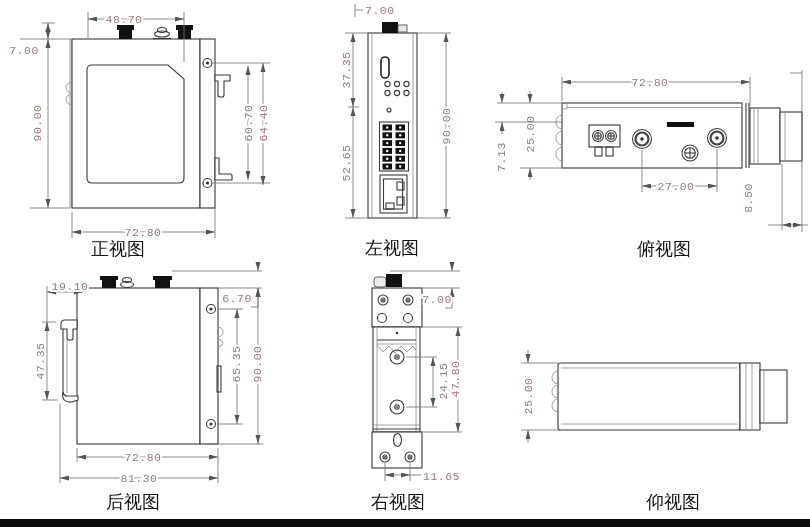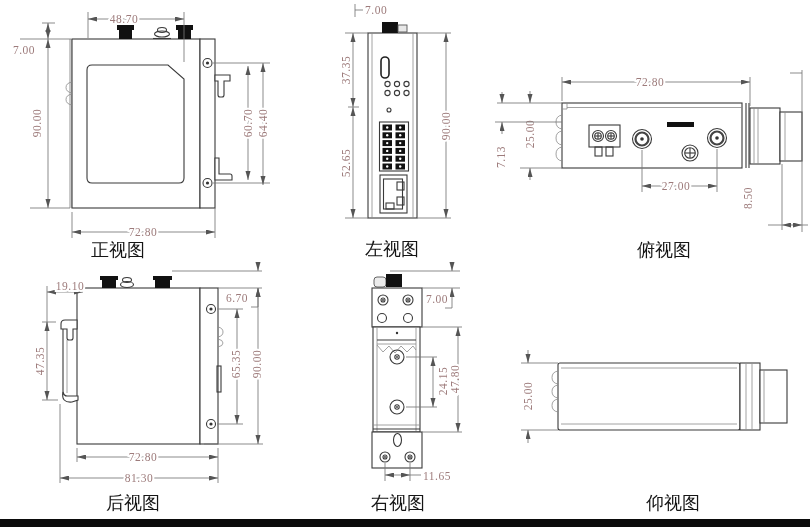--- a/index.html
+++ b/index.html
@@ -1,17 +1,17 @@
 <!DOCTYPE html>
 <html><head>
 <meta charset="utf-8">
 <style>
   html,body { margin:0; padding:0; background:#fff; }
   #stage { position:relative; width:810px; height:527px; background:#fff; overflow:hidden;
-           font-family:Liberation Serif, serif; }
+           font-family:Liberation Mono, monospace; }
   svg { display:block; }
   .ln   { stroke:#3a3a3a; stroke-width:1.1; fill:none; }
   .lnf  { stroke:#3a3a3a; stroke-width:1.1; fill:#ffffff; }
   .thin { stroke:#8a8a8a; stroke-width:0.8; fill:none; }
   .dim  { stroke:#777777; stroke-width:0.85; fill:none; }
   .blk  { fill:#111111; stroke:none; }
   .dot  { fill:#333333; stroke:none; }
   .wdot { fill:#ffffff; stroke:none; }
   .dimtxt { font-size:11.5px; fill:#9d7b7b; letter-spacing:0.5px;
             paint-order:stroke; stroke:#ffffff; stroke-width:4px; }

